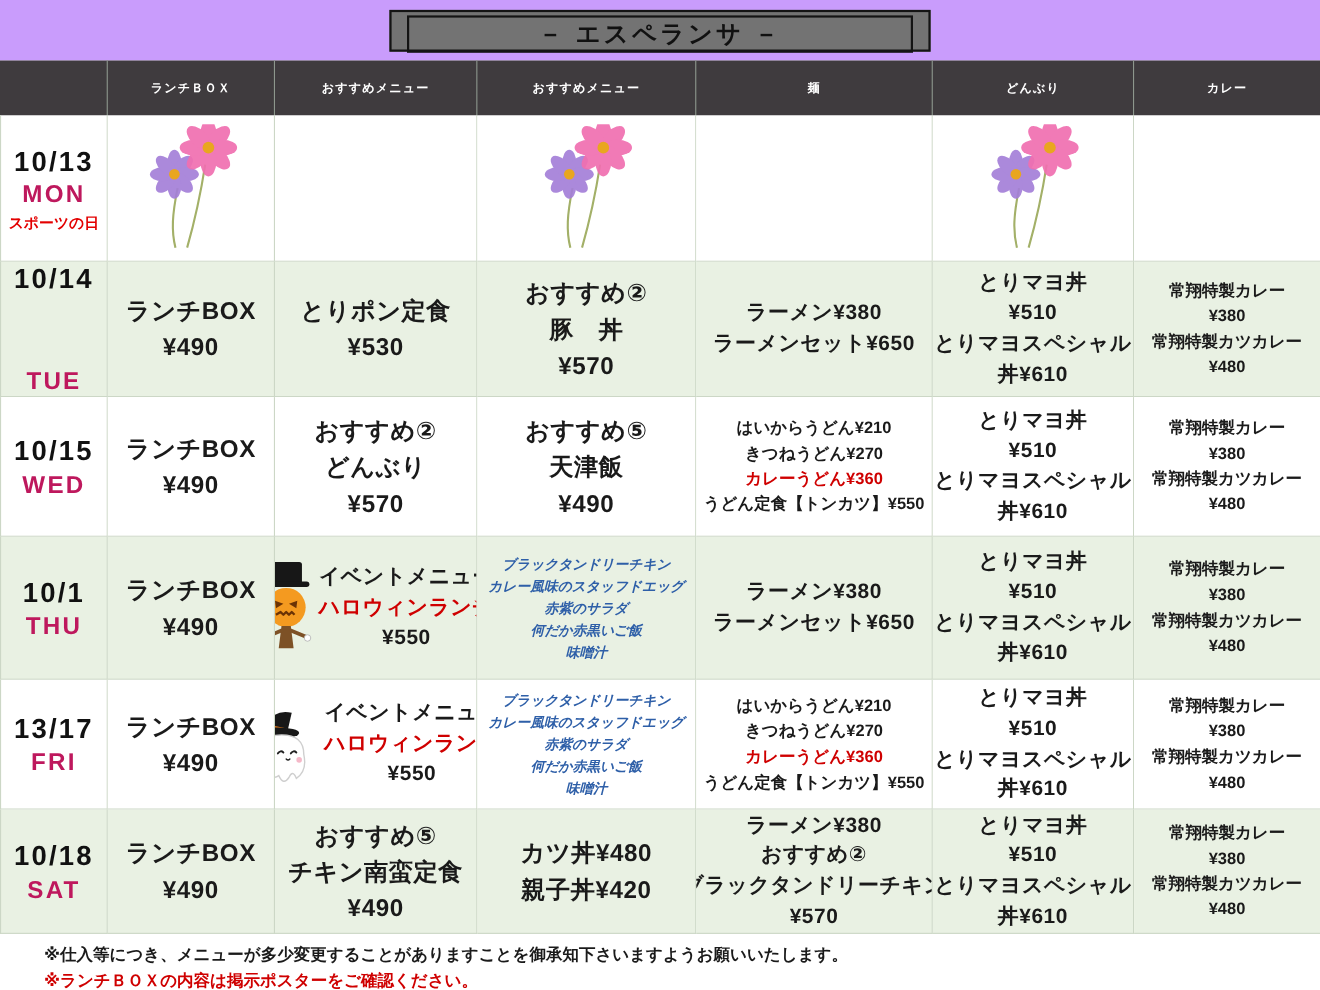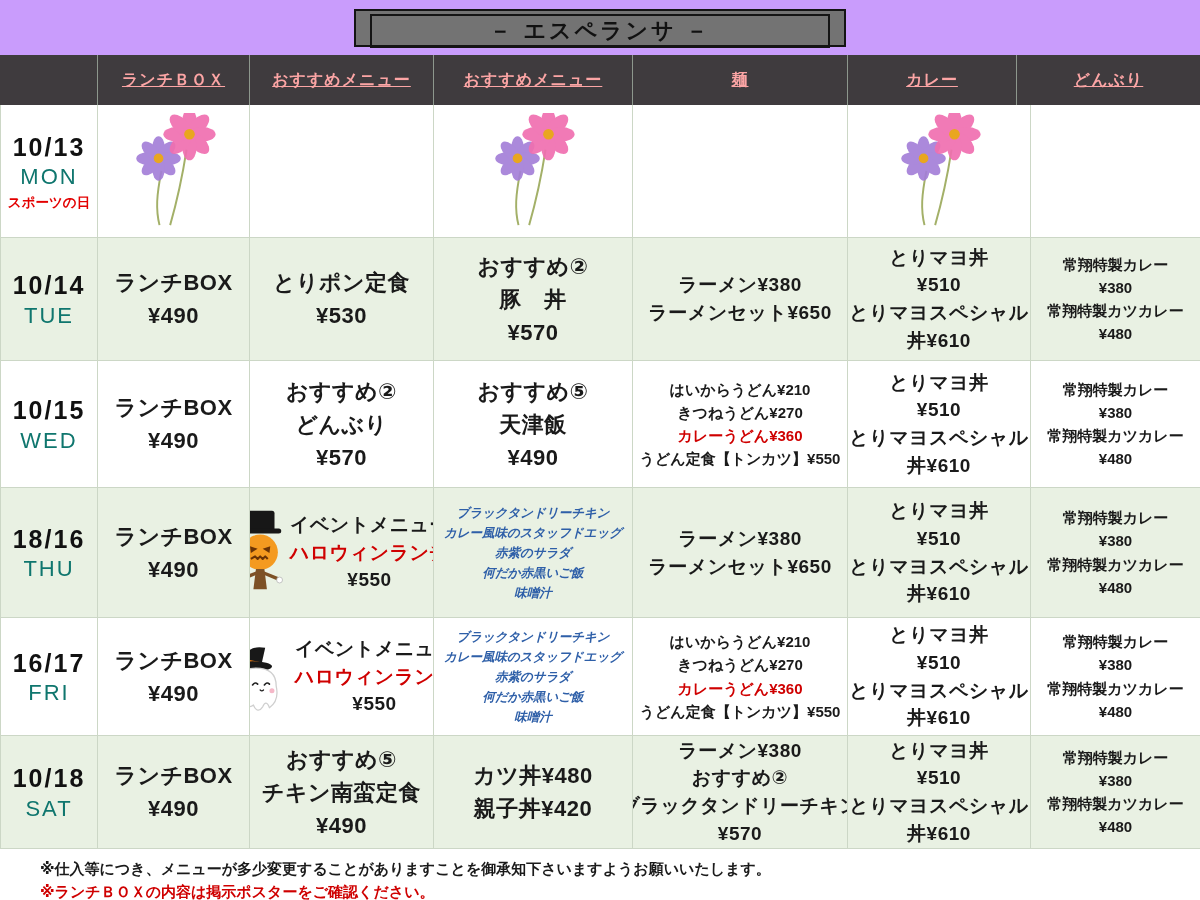--- a/index.html
+++ b/index.html
@@ -20,22 +20,22 @@
   .tb-bar{width:6px;background:#141414;}
   .tb-inner{
     flex:1;border:2px solid #141414;display:flex;align-items:center;justify-content:center;
   }
   .tb-title{font-size:22px;font-weight:700;color:#111;letter-spacing:3px;white-space:nowrap;}
   
   .menu-table{width:1200px;}
   .hrow{display:flex;height:50px;background:var(--header-bg,#3f3b3e);}
   .hcell{
     box-sizing:border-box;display:flex;align-items:center;justify-content:center;
-    color:#fca5a5;font-size:16px;font-weight:700;letter-spacing:1px;
-    border-right:1px solid #8d978d;white-space:nowrap;text-decoration:underline;
+    color:#ffffff;font-size:11px;font-weight:700;letter-spacing:1px;
+    border-right:1px solid #8d978d;white-space:nowrap;
   }
   .hcell:last-child{border-right:none;}
   .trow{display:flex;}
   .trow.shade .cell{background:var(--row-alt-bg,#e9f1e3);}
   .cell{
     box-sizing:border-box;background:#ffffff;
     border-right:1px solid #ccd7c6;border-bottom:1px solid #ccd7c6;
     display:flex;flex-direction:column;align-items:center;justify-content:center;
     overflow:hidden;
   }
@@ -47,21 +47,21 @@
   .size-lg .line{font-size:22px;line-height:1.5;}
   .size-md .line{font-size:19px;line-height:1.45;}
   .size-sm .line{font-size:15px;line-height:1.55;letter-spacing:0;}
   .size-xs .line{font-size:12.5px;line-height:1.6;letter-spacing:0;}
   .line-red{color:var(--event-red,#cf0000);}
   .line-big{font-size:27px;line-height:1.35;}
   .color-blue .line{color:var(--halloween-blue,#2e5fa8);font-style:italic;}
   
   .datecell{justify-content:center;}
   .date-label{font-size:25px;font-weight:700;color:#111;letter-spacing:2px;line-height:1.3;}
-  .day-label{font-size:22px;font-weight:400;color:#0f766e;letter-spacing:2px;line-height:1.25;}
+  .day-label{font-size:22px;font-weight:700;color:#be185d;letter-spacing:2px;line-height:1.25;}
   .note-label{font-size:13.5px;font-weight:700;color:#e30000;margin-top:3px;white-space:nowrap;}
   .icon-wrap{display:flex;align-items:center;justify-content:center;}
   
   .footer{padding:8px 0 0 40px;}
   .foot-line{font-size:15px;font-weight:700;color:#1a1a1a;line-height:1.55;white-space:nowrap;}
   .foot-line.red{color:var(--event-red,#cf0000);}
 </style>
 </head>
 <body>
 
@@ -75,22 +75,22 @@
   </div>
 </div>
 
 <div class="menu-table">
   <div class="hrow">
       <div class="hcell" style="width: 98px;"></div>
       <div class="hcell" style="width: 152px;">ランチＢＯＸ</div>
       <div class="hcell" style="width: 184px;">おすすめメニュー</div>
       <div class="hcell" style="width: 199px;">おすすめメニュー</div>
       <div class="hcell" style="width: 215px;">麺</div>
+      <div class="hcell" style="width: 183px;">どんぶり</div>
       <div class="hcell" style="width: 169px;">カレー</div>
-      <div class="hcell" style="width: 183px;">どんぶり</div>
     </div>
   <div id="tbody">
       <div class="trow" style="height: 133px;">
         <div class="cell datecell" style="width: 98px;">
           <div class="date-label">10/13</div>
           <div class="day-label">MON</div>
           <div class="note-label">スポーツの日</div>
         </div>
         <div class="cell size-md" style="width: 152px;">
           <span class="icon-wrap">
@@ -192,21 +192,21 @@
                   <ellipse cx="0" cy="-13" rx="7.5" ry="14" transform="rotate(315)"></ellipse>
                 </g>
                 <circle r="5.5" fill="#e9a61f"></circle>
               </g>
             </svg>
           </span>
         </div>
         <div class="cell size-md" style="width: 169px;"></div>
       </div>
       <div class="trow shade" style="height: 123px;">
-        <div class="cell datecell" style="width: 98px;">
+        <div class="cell datecell" style="width: 98px; justify-content: space-between;">
           <div class="date-label">10/14</div>
           <div class="day-label">TUE</div>
         </div>
         <div class="cell size-lg" style="width: 152px;">
           <div class="lines">
             <div class="line">ランチBOX</div>
             <div class="line">¥490</div>
           </div>
         </div>
         <div class="cell size-lg" style="width: 184px;">
@@ -290,21 +290,21 @@
           <div class="lines">
             <div class="line">常翔特製カレー</div>
             <div class="line">¥380</div>
             <div class="line">常翔特製カツカレー</div>
             <div class="line">¥480</div>
           </div>
         </div>
       </div>
       <div class="trow shade" style="height: 130px;">
         <div class="cell datecell" style="width: 98px;">
-          <div class="date-label">18/16</div>
+          <div class="date-label">10/1</div>
           <div class="day-label">THU</div>
         </div>
         <div class="cell size-lg" style="width: 152px;">
           <div class="lines">
             <div class="line">ランチBOX</div>
             <div class="line">¥490</div>
           </div>
         </div>
         <div class="cell size-md with-icon" style="width: 184px;">
           <span class="icon-wrap">
@@ -355,21 +355,21 @@
           <div class="lines">
             <div class="line">常翔特製カレー</div>
             <div class="line">¥380</div>
             <div class="line">常翔特製カツカレー</div>
             <div class="line">¥480</div>
           </div>
         </div>
       </div>
       <div class="trow" style="height: 118px;">
         <div class="cell datecell" style="width: 98px;">
-          <div class="date-label">16/17</div>
+          <div class="date-label">13/17</div>
           <div class="day-label">FRI</div>
         </div>
         <div class="cell size-lg" style="width: 152px;">
           <div class="lines">
             <div class="line">ランチBOX</div>
             <div class="line">¥490</div>
           </div>
         </div>
         <div class="cell size-md with-icon" style="width: 184px;">
           <span class="icon-wrap">

